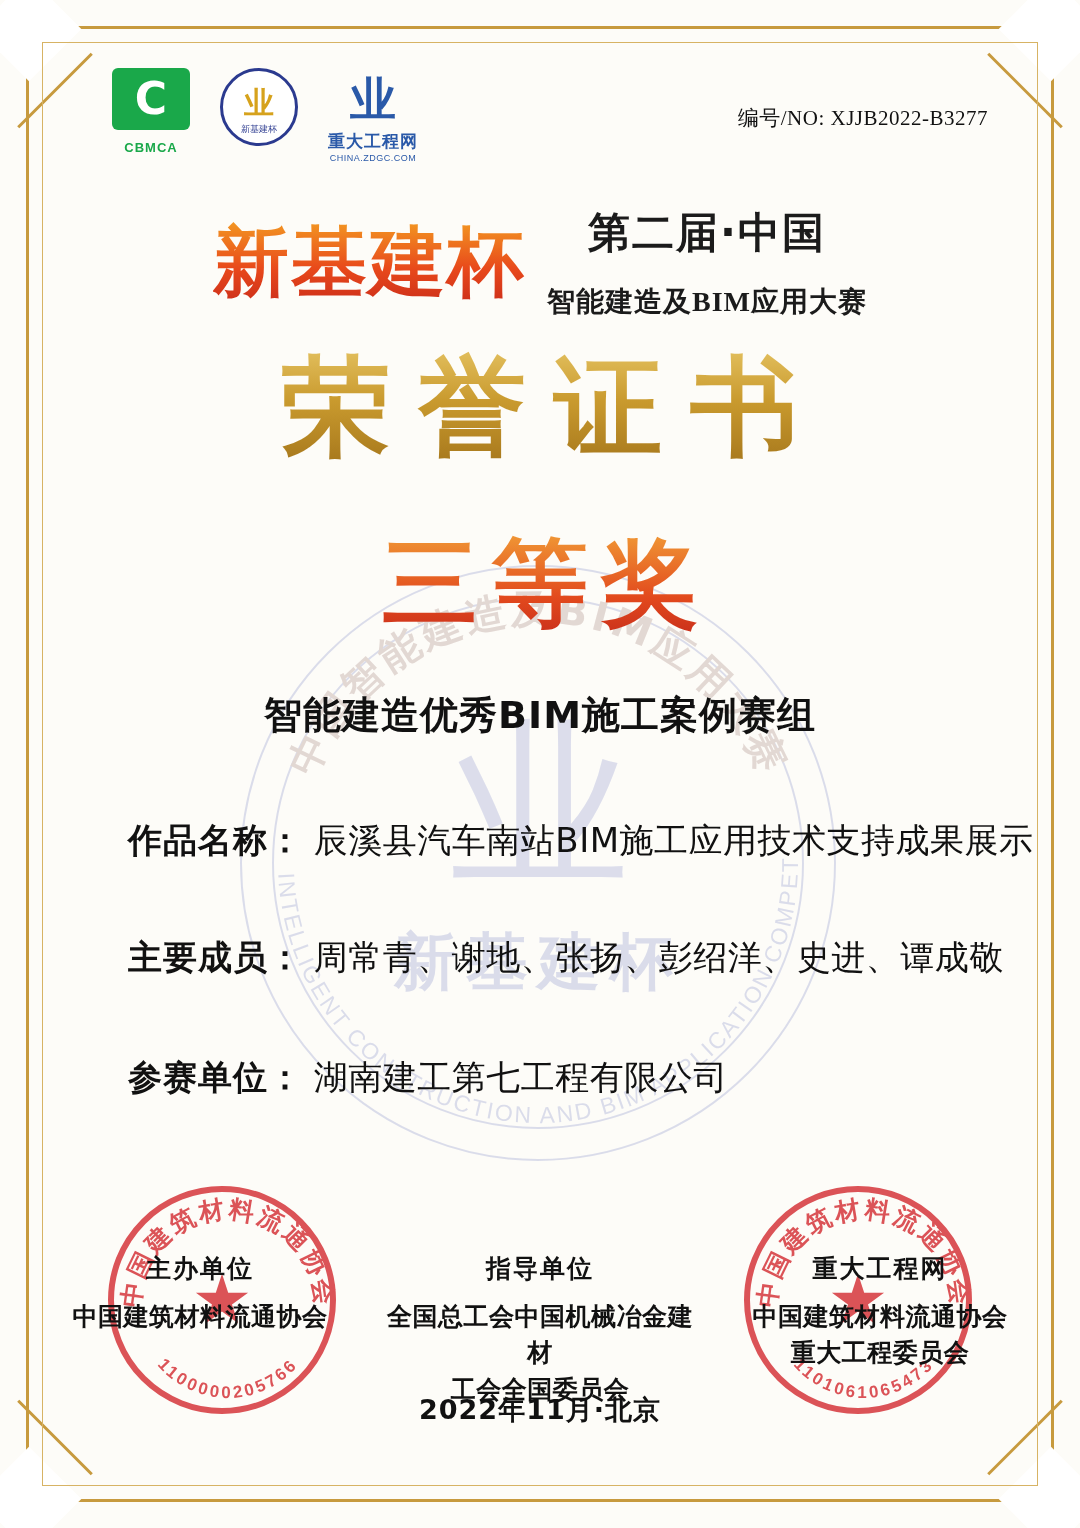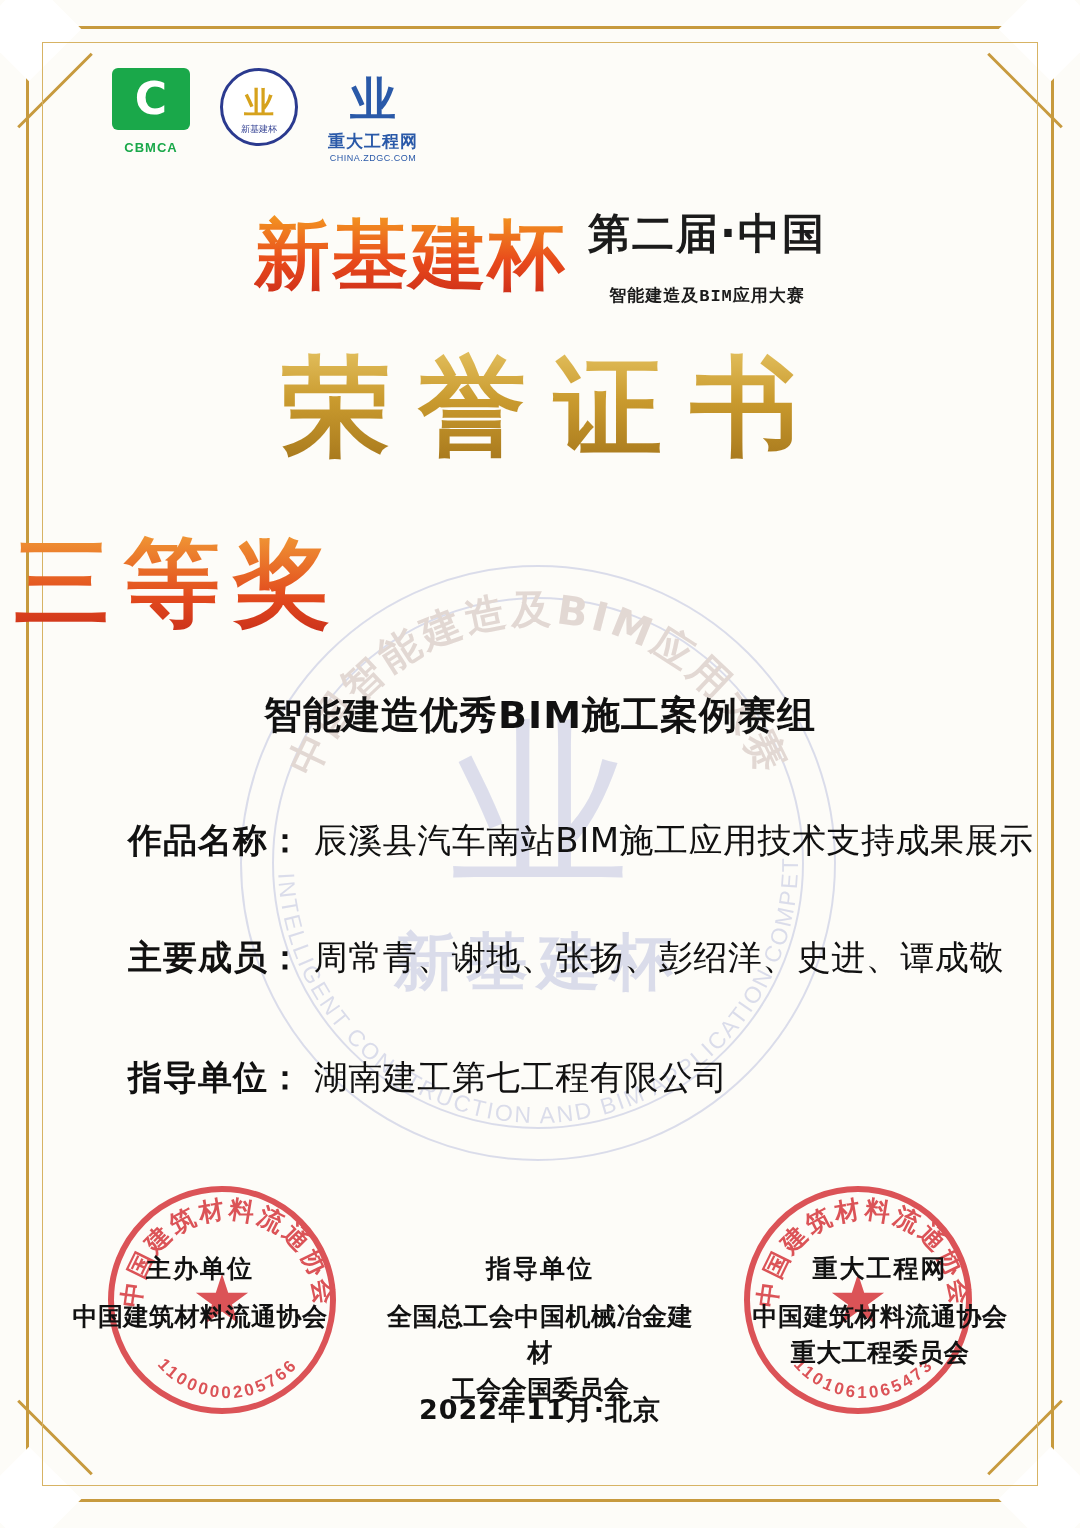--- a/index.html
+++ b/index.html
@@ -237,26 +237,26 @@
     text-align: center;
   }
   .brand-sub-1 {
     font-size: 42px;
     font-weight: bold;
     letter-spacing: 2px;
     color: #1b1b1b;
     font-family: "DejaVu Sans", sans-serif;
   }
   .brand-sub-2 {
-    font-size: 17px;
+    font-size: 28px;
     font-weight: bold;
     letter-spacing: 1px;
     color: #1b1b1b;
     margin-top: 22px;
-    font-family: Liberation Mono, monospace;
+    font-family: Liberation Serif, serif;
   }
 
   .main-title {
     position: absolute;
     left: 0; top: 335px;
     width: 1080px;
     text-align: center;
     font-size: 108px;
     font-weight: bold;
     letter-spacing: 28px;
@@ -265,21 +265,21 @@
     background: linear-gradient(180deg,#e9c96a 0%, #c99a2e 45%, #9e6f18 100%);
     -webkit-background-clip: text;
     background-clip: text;
     color: transparent;
   }
 
   .award {
     position: absolute;
     left: 0; top: 520px;
     width: 1080px;
-    text-align: left;
+    text-align: center;
     font-size: 96px;
     font-weight: bold;
     letter-spacing: 14px;
     text-indent: 14px;
     font-family: "DejaVu Sans", sans-serif;
     background: linear-gradient(180deg,#f3a83a 0%, #e2491d 60%, #c0261b 100%);
     -webkit-background-clip: text;
     background-clip: text;
     color: transparent;
   }
@@ -436,20 +436,24 @@
         <div class="inner-label">新基建杯</div>
       </div>
     </div>
     <div class="logo-box">
       <div class="logo-zdgc-mark">业</div>
       <div class="logo-zdgc-cn">重大工程网</div>
       <div class="logo-zdgc-en">CHINA.ZDGC.COM</div>
     </div>
   </div>
 
+  <div class="serial">
+    <span>编号/NO:</span>
+    <span>XJJB2022-B3277</span>
+  </div>
 
   <div class="brand-row">
     <span class="brand-main">新基建杯</span>
     <span class="brand-sub">
       <div class="brand-sub-1">第二届·中国</div>
       <div class="brand-sub-2">智能建造及BIM应用大赛</div>
     </span>
   </div>
 
   <div class="main-title">荣誉证书</div>
@@ -460,21 +464,21 @@
 
   <div class="field" id="field-work">
     <span class="label">作品名称：</span>
     <span class="value">辰溪县汽车南站BIM施工应用技术支持成果展示</span>
   </div>
   <div class="field" id="field-members">
     <span class="label">主要成员：</span>
     <span class="value">周常青、谢地、张扬、彭绍洋、史进、谭成敬</span>
   </div>
   <div class="field" id="field-unit">
-    <span class="label">指导单位：</span>
+    <span class="label">参赛单位：</span>
     <span class="value">湖南建工第七工程有限公司</span>
   </div>
 
   <div class="seal seal-left">
     <div class="star">★</div>
     <svg viewBox="0 0 228 228" width="228" height="228">
       <defs>
         <path id="sealTop1" d="M 26 114 A 88 88 0 0 1 202 114"></path>
         <path id="sealBot1" d="M 22 114 A 92 92 0 0 0 206 114"></path>
       </defs>

